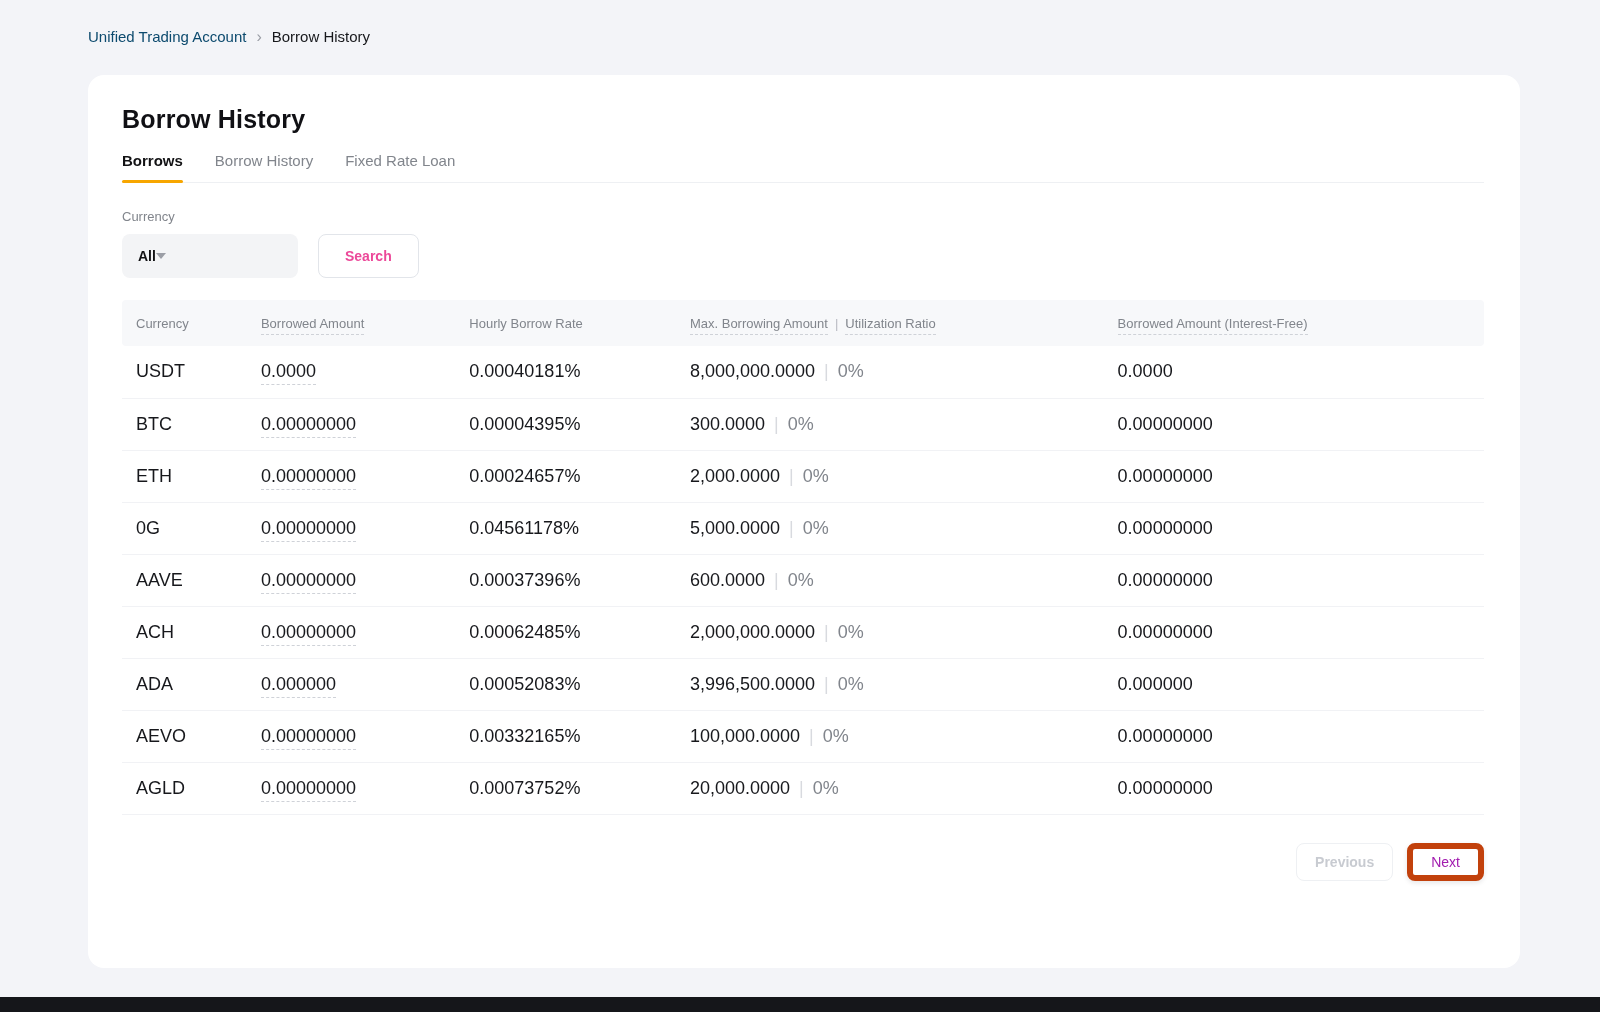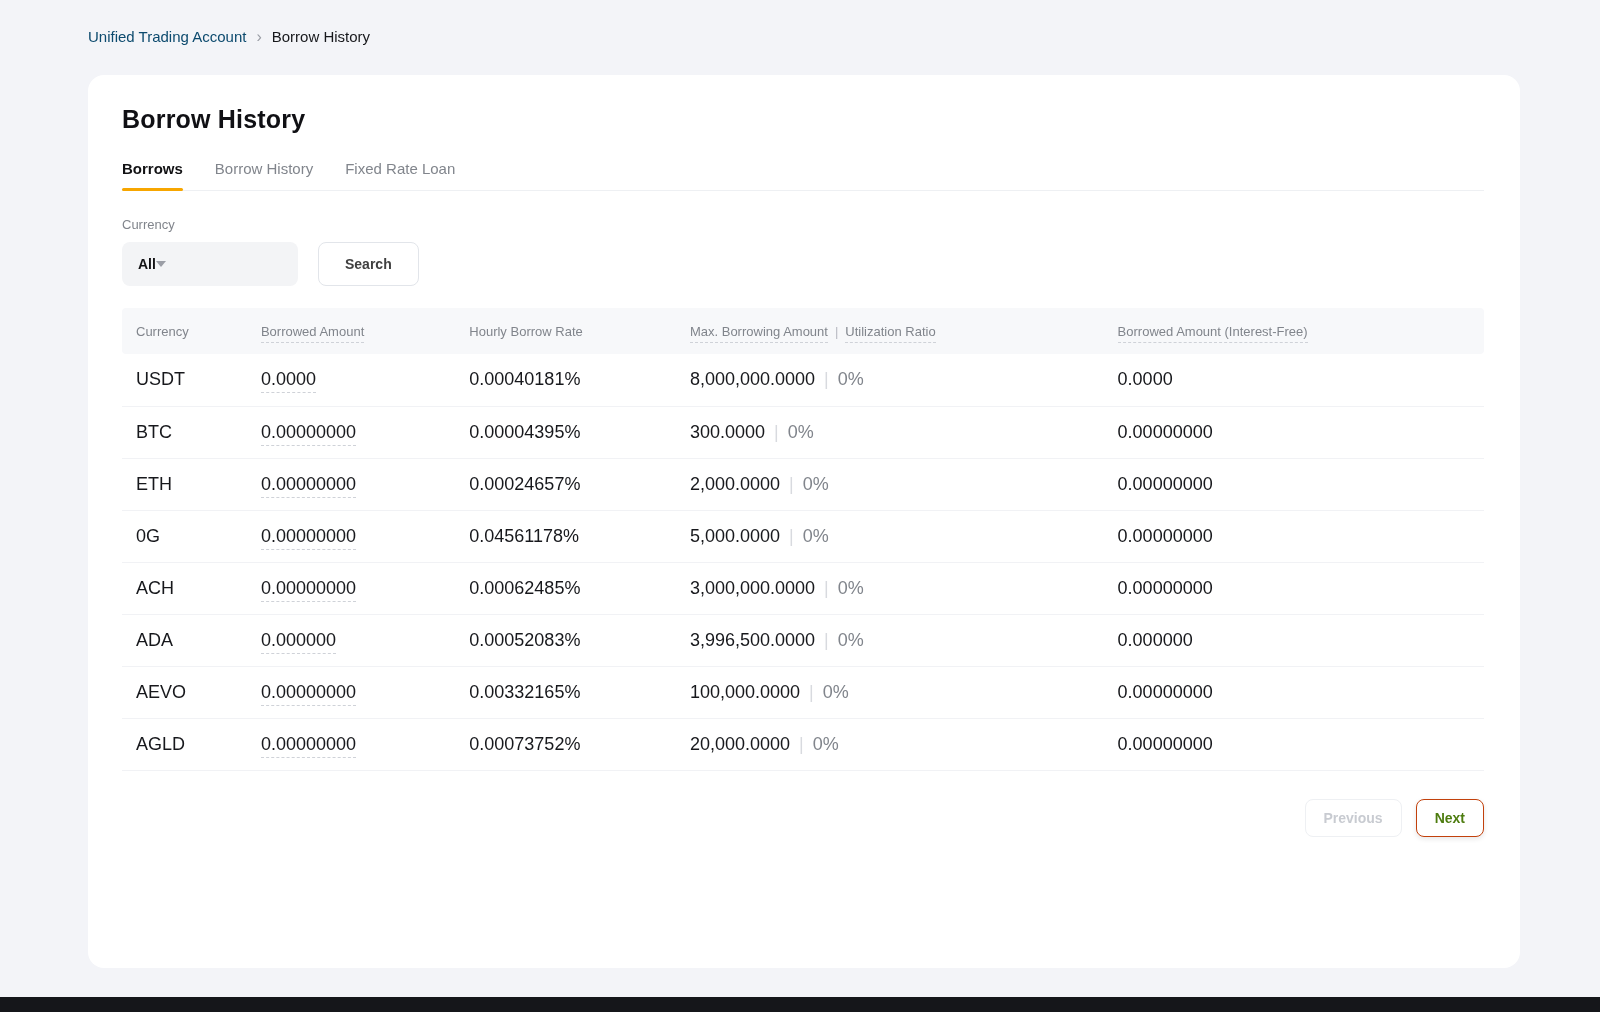--- a/index.html
+++ b/index.html
@@ -28,21 +28,21 @@
     border-radius: 16px;
     padding: 30px 36px 0 34px;
   }
   .page-title {
     font-size: 25px; font-weight: 700; color: #101014;
     letter-spacing: 0.2px;
   }
   
   .tabs {
     display: flex; gap: 32px;
-    margin-top: 26px;
+    margin-top: 18px;
     border-bottom: 1px solid #eef0f3;
   }
   .tab {
     font-size: 15px; color: #81858c;
     padding-bottom: 13px;
     cursor: pointer;
     position: relative;
   }
   .tab.active { color: #121214; font-weight: 600; }
   .tab.active::after {
@@ -62,21 +62,21 @@
   .select .value { font-size: 14px; font-weight: 600; color: #121214; }
   .caret {
     width: 0; height: 0;
     border-left: 5px solid transparent; border-right: 5px solid transparent;
     border-top: 6px solid #9b9ea6;
   }
   .search-btn {
     height: 44px; padding: 0 26px;
     background: #ffffff; border: 1px solid #e2e5ea; border-radius: 8px;
     font-family: "Liberation Sans", sans-serif;
-    font-size: 14px; font-weight: 700; color: #404040;
+    font-size: 14px; font-weight: 700; color: #ec4899;
     cursor: pointer;
   }
   
   table { width: 100%; border-collapse: collapse; margin-top: 22px; table-layout: fixed; }
   thead th {
     background: #f7f8fa;
     height: 46px;
     font-size: 13px; font-weight: 400; color: #81858c;
     text-align: left; vertical-align: middle;
     white-space: nowrap;
@@ -103,21 +103,21 @@
     height: 38px; padding: 0 18px;
     border-radius: 8px; background: #ffffff;
     font-family: "Liberation Sans", sans-serif;
     font-size: 14px;
   }
   .page-btn.prev {
     border: 1px solid #eef0f3; color: #c8cbd1; font-weight: 600;
     cursor: default;
   }
   .page-btn.next {
-    border: 1px solid #c2410c; color: #4d7c0f; font-weight: 700;
+    border: 6px solid #c2410c; color: #a21caf; font-weight: 400;
     box-shadow: 0 2px 5px rgba(20,21,26,0.10);
     cursor: pointer;
   }
   
   .bottom-bar {
     position: absolute; left: 0; bottom: 0;
     width: 100%; height: 15px;
     background: #15161a;
   }
 </style>
@@ -190,24 +190,31 @@
           <td><span>0.00000000</span></td>
         </tr>
         <tr>
           <td><span>0G</span></td>
           <td><span class="dashed">0.00000000</span></td>
           <td><span>0.04561178%</span></td>
           <td><span>5,000.0000</span><span class="cell-sep">|</span><span class="util">0%</span></td>
           <td><span>0.00000000</span></td>
         </tr>
         <tr>
+          <td><span>AAVE</span></td>
+          <td><span class="dashed">0.00000000</span></td>
+          <td><span>0.00037396%</span></td>
+          <td><span>600.0000</span><span class="cell-sep">|</span><span class="util">0%</span></td>
+          <td><span>0.00000000</span></td>
+        </tr>
+        <tr>
           <td><span>ACH</span></td>
           <td><span class="dashed">0.00000000</span></td>
           <td><span>0.00062485%</span></td>
-          <td><span>3,000,000.0000</span><span class="cell-sep">|</span><span class="util">0%</span></td>
+          <td><span>2,000,000.0000</span><span class="cell-sep">|</span><span class="util">0%</span></td>
           <td><span>0.00000000</span></td>
         </tr>
         <tr>
           <td><span>ADA</span></td>
           <td><span class="dashed">0.000000</span></td>
           <td><span>0.00052083%</span></td>
           <td><span>3,996,500.0000</span><span class="cell-sep">|</span><span class="util">0%</span></td>
           <td><span>0.000000</span></td>
         </tr>
         <tr>

